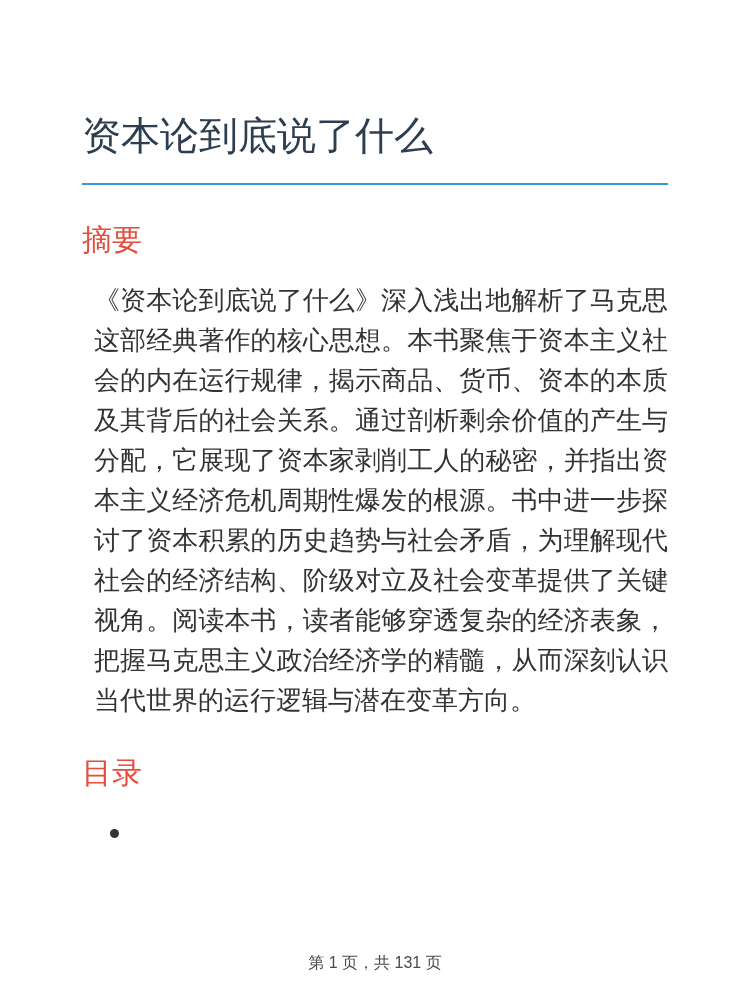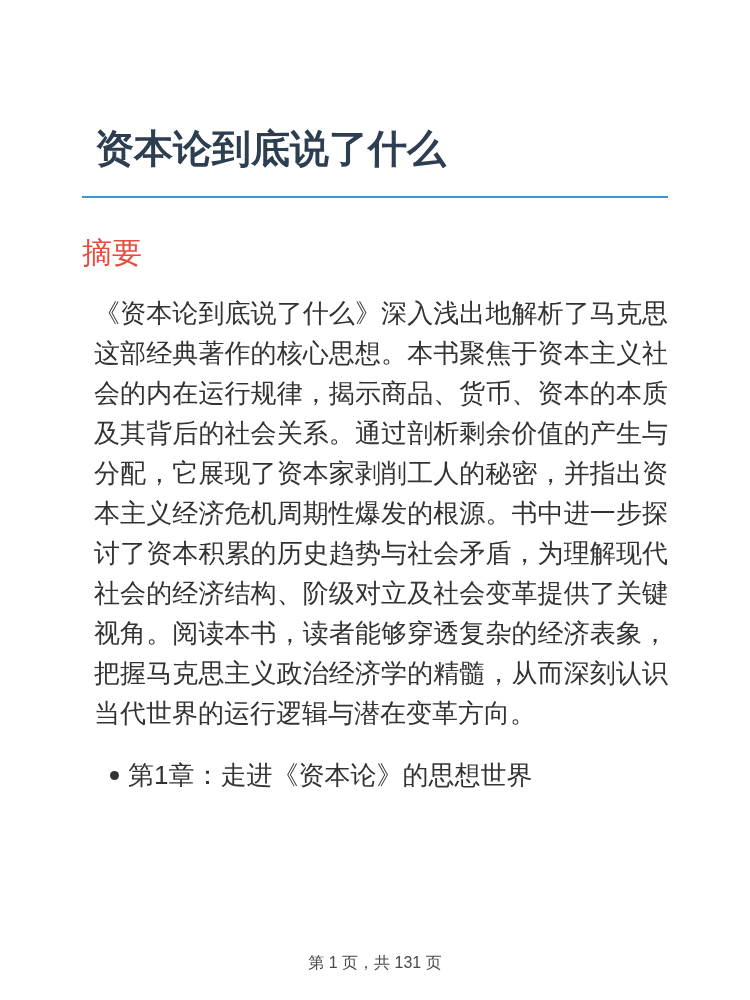--- a/index.html
+++ b/index.html
@@ -7,21 +7,21 @@
   body {
     width: 750px; height: 1000px;
     background: var(--background, #ffffff);
     color: var(--body-text, #333333);
     font-family: "Liberation Sans", "DejaVu Sans", sans-serif;
     position: relative; overflow: hidden;
   }
   .page { padding: 113px 82px 0 82px; }
 
   .doc-title {
-    margin: 13px; font-size: 39px; line-height: 1.2; font-weight: bold;
+    margin: 0; font-size: 39px; line-height: 1.2; font-weight: normal;
     color: var(--title-text, #2c3e50);
   }
   .divider {
     border: none; height: 2px; margin: 23px 0 0 0;
     background: var(--divider, #3498db);
   }
   .section-heading {
     margin: 0; font-size: 30px; line-height: 1.2; font-weight: normal;
     color: var(--section-heading, #e74c3c);
   }
@@ -61,25 +61,25 @@
 <div class="page">
 
   <h1 class="doc-title">资本论到底说了什么</h1>
 
   <hr class="divider">
 
   <h2 class="section-heading abstract-heading">摘要</h2>
 
   <p class="abstract-body">《资本论到底说了什么》深入浅出地解析了马克思这部经典著作的核心思想。本书聚焦于资本主义社会的内在运行规律，揭示商品、货币、资本的本质及其背后的社会关系。通过剖析剩余价值的产生与分配，它展现了资本家剥削工人的秘密，并指出资本主义经济危机周期性爆发的根源。书中进一步探讨了资本积累的历史趋势与社会矛盾，为理解现代社会的经济结构、阶级对立及社会变革提供了关键视角。阅读本书，读者能够穿透复杂的经济表象，把握马克思主义政治经济学的精髓，从而深刻认识当代世界的运行逻辑与潜在变革方向。</p>
 
+  <h2 class="section-heading toc-heading">目录</h2>
 
   <ul class="toc-list">
     <li class="toc-item">
       <span class="bullet-disc"></span>
-      <span>第1章：走进《资本论》的思想世界</span>
     </li>
   </ul>
 
 </div>
 
 <div class="page-footer">
   <span>第 1 页，共 131 页</span>
 </div>
 
 </body></html>

